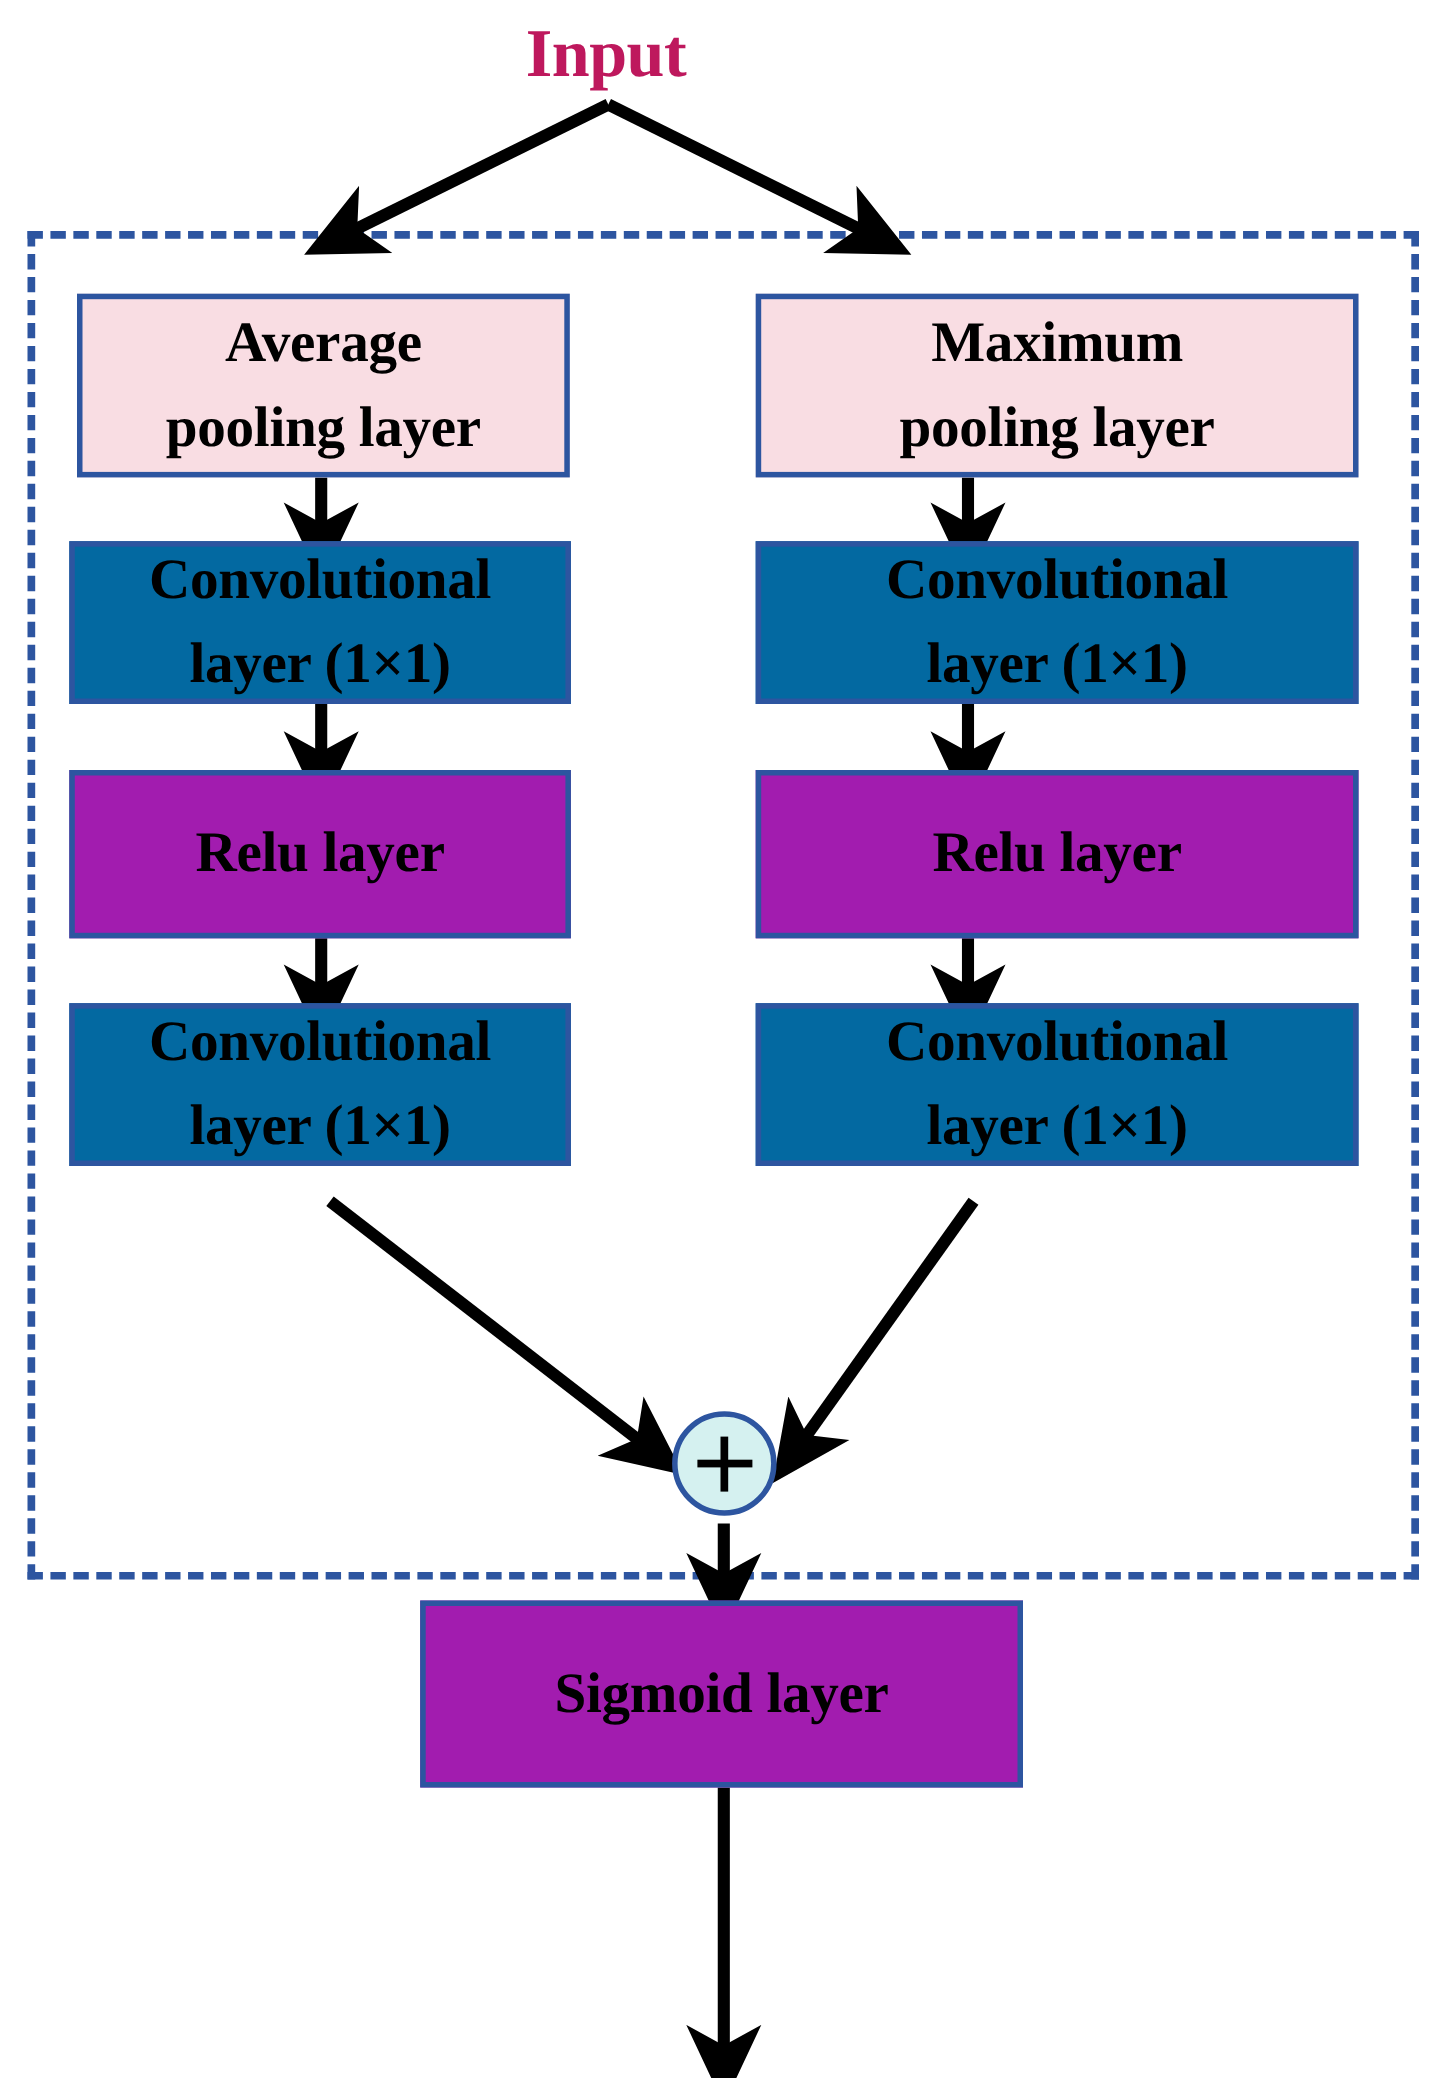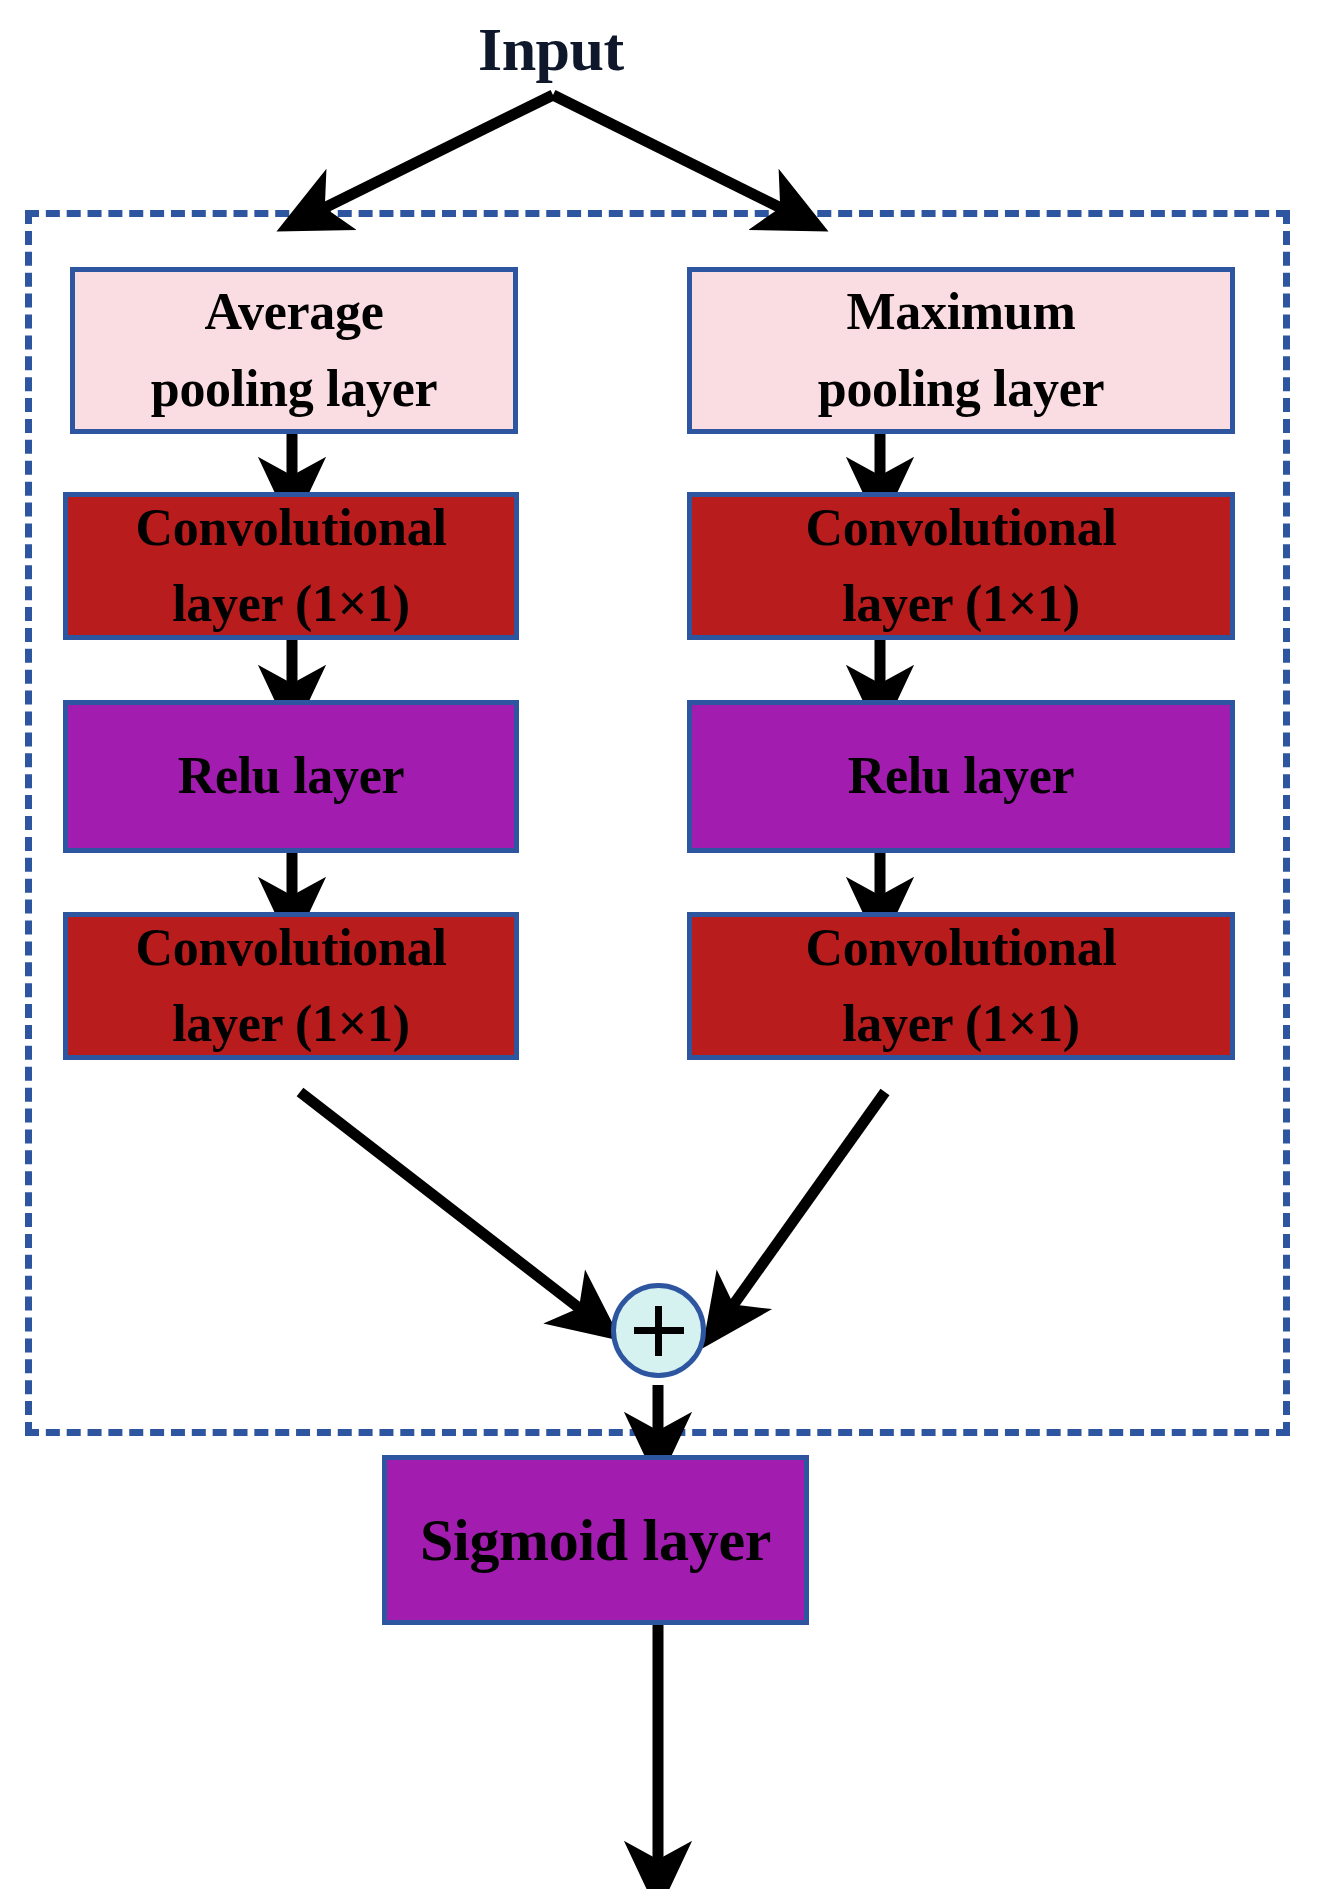--- a/index.html
+++ b/index.html
@@ -38,27 +38,27 @@
     color: #000000;
     line-height: 1.08;
     letter-spacing: -0.3px;
     gap: 20px;
   }
   .node .ln {
     display: block;
     white-space: nowrap;
   }
   .fill-pink   { background: #f9dde3; }
-  .fill-cyan   { background: #b91c1c; }
+  .fill-cyan   { background: #0369a1; }
   .fill-yellow { background: #a21caf; }
 
   .label-free {
     position: absolute;
     font-weight: bold;
-    color: #0f172a;
+    color: #be185d;
     white-space: nowrap;
     letter-spacing: -0.5px;
   }
 
   .sum-circle {
     position: absolute;
     box-sizing: border-box;
     border: 5px solid #2d55a0;
     background: #d5f1f0;
     border-radius: 50%;
@@ -180,18 +180,18 @@
   <div class="node fill-cyan" style="left:687px; top:912px; width:548px; height:148px; font-size:52px;">
     <span class="ln">Convolutional</span>
     <span class="ln">layer (1×1)</span>
   </div>
 
   <div class="sum-circle" style="left:611px; top:1283px; width:95px; height:95px;">
     <span class="plus-h"></span>
     <span class="plus-v"></span>
   </div>
 
-  <div class="node fill-yellow" style="left:382px; top:1455px; width:427px; height:170px; font-size:60px;">
+  <div class="node fill-yellow" style="left:382px; top:1455px; width:548px; height:170px; font-size:52px;">
     <span class="ln">Sigmoid layer</span>
   </div>
 
 
 </div>
 
 </body></html>

